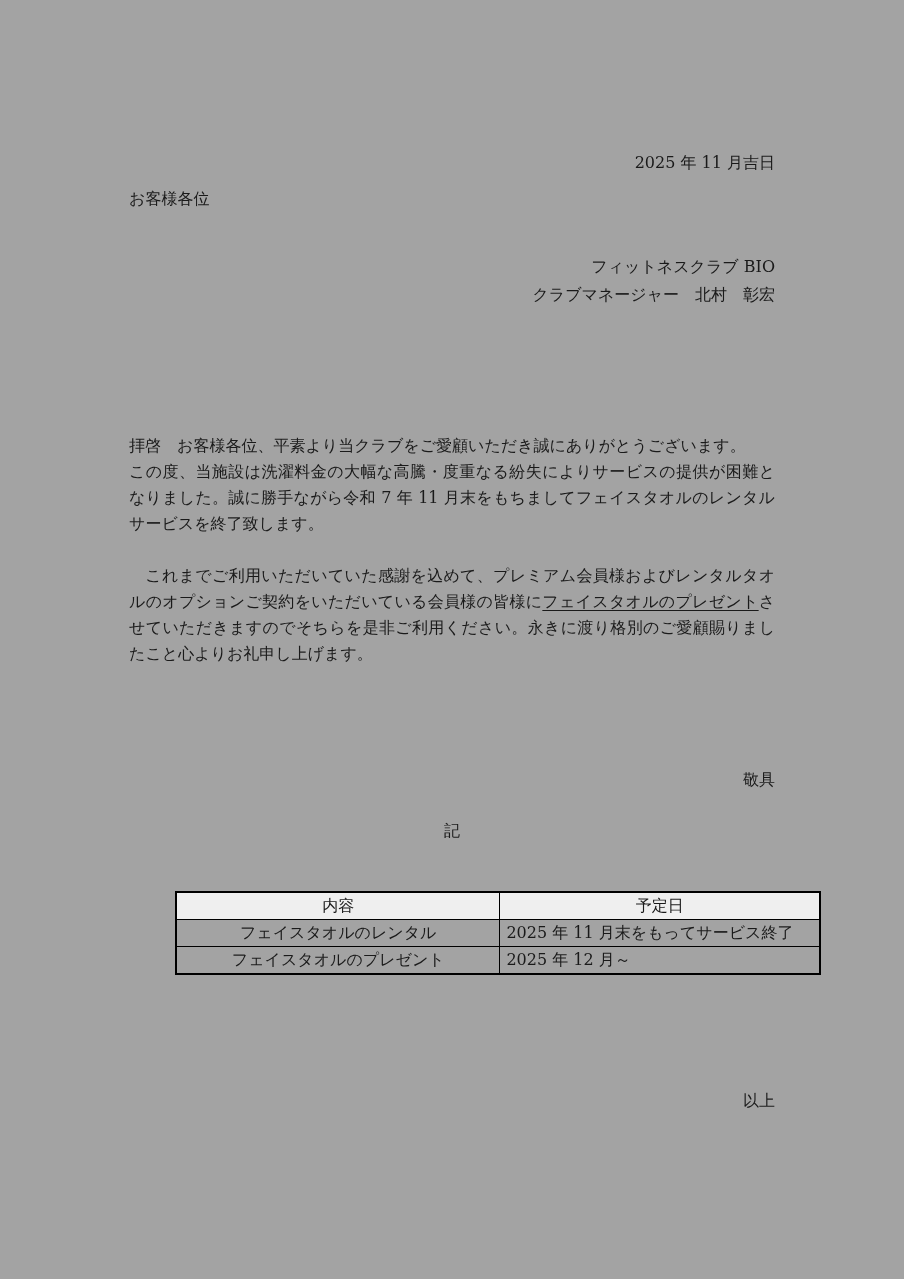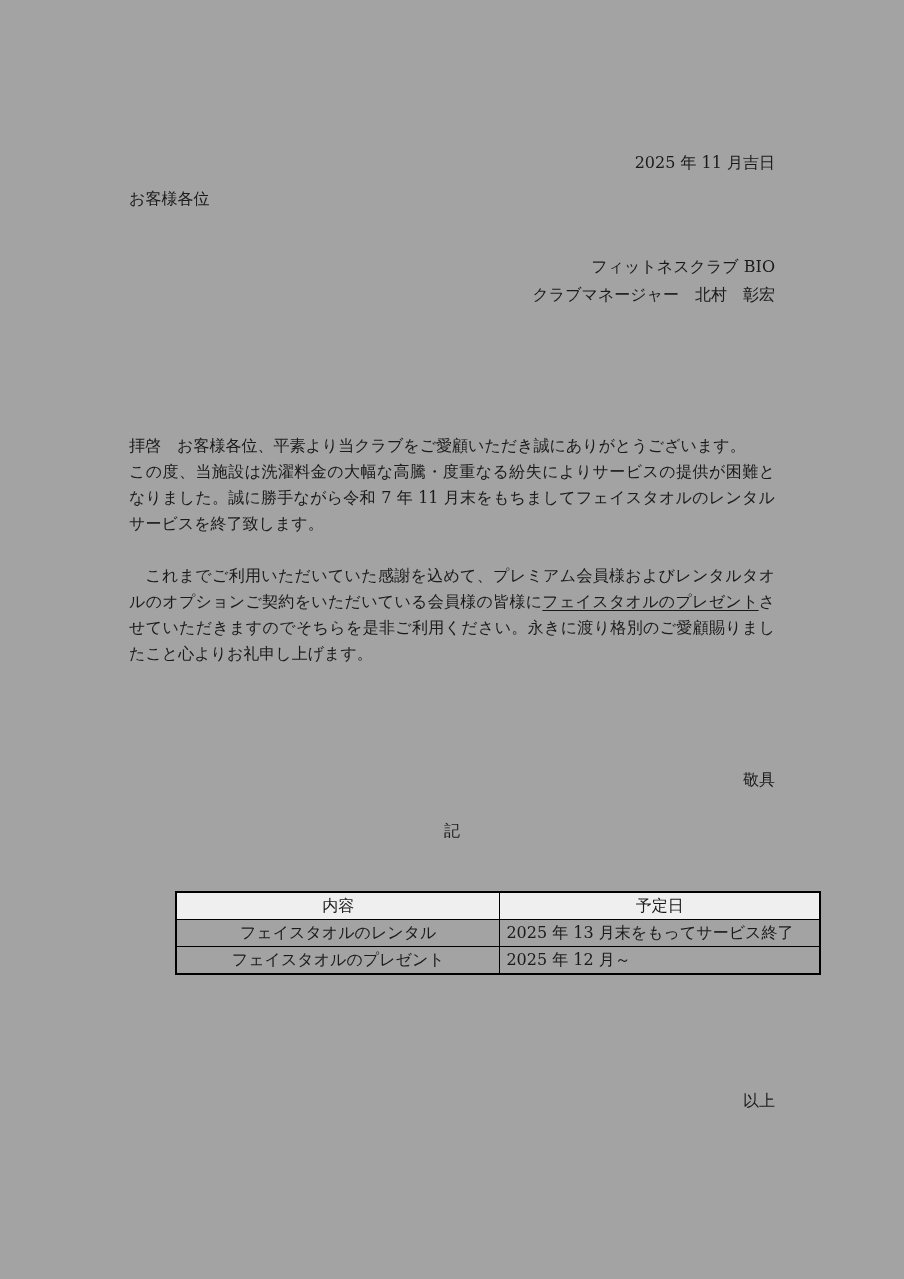--- a/index.html
+++ b/index.html
@@ -89,21 +89,21 @@
       <col class="col-content">
       <col class="col-date">
     </colgroup>
     <tbody>
       <tr>
         <th>内容</th>
         <th>予定日</th>
       </tr>
       <tr>
         <td class="c-center">フェイスタオルのレンタル</td>
-        <td class="c-left">2025 年 13 月末をもってサービス終了</td>
+        <td class="c-left">2025 年 11 月末をもってサービス終了</td>
       </tr>
       <tr>
         <td class="c-center">フェイスタオルのプレゼント</td>
         <td class="c-left">2025 年 12 月～</td>
       </tr>
     </tbody>
   </table>
 
   <div class="blk align-right" style="top:1075px;margin-top:13px;">以上</div>
 

